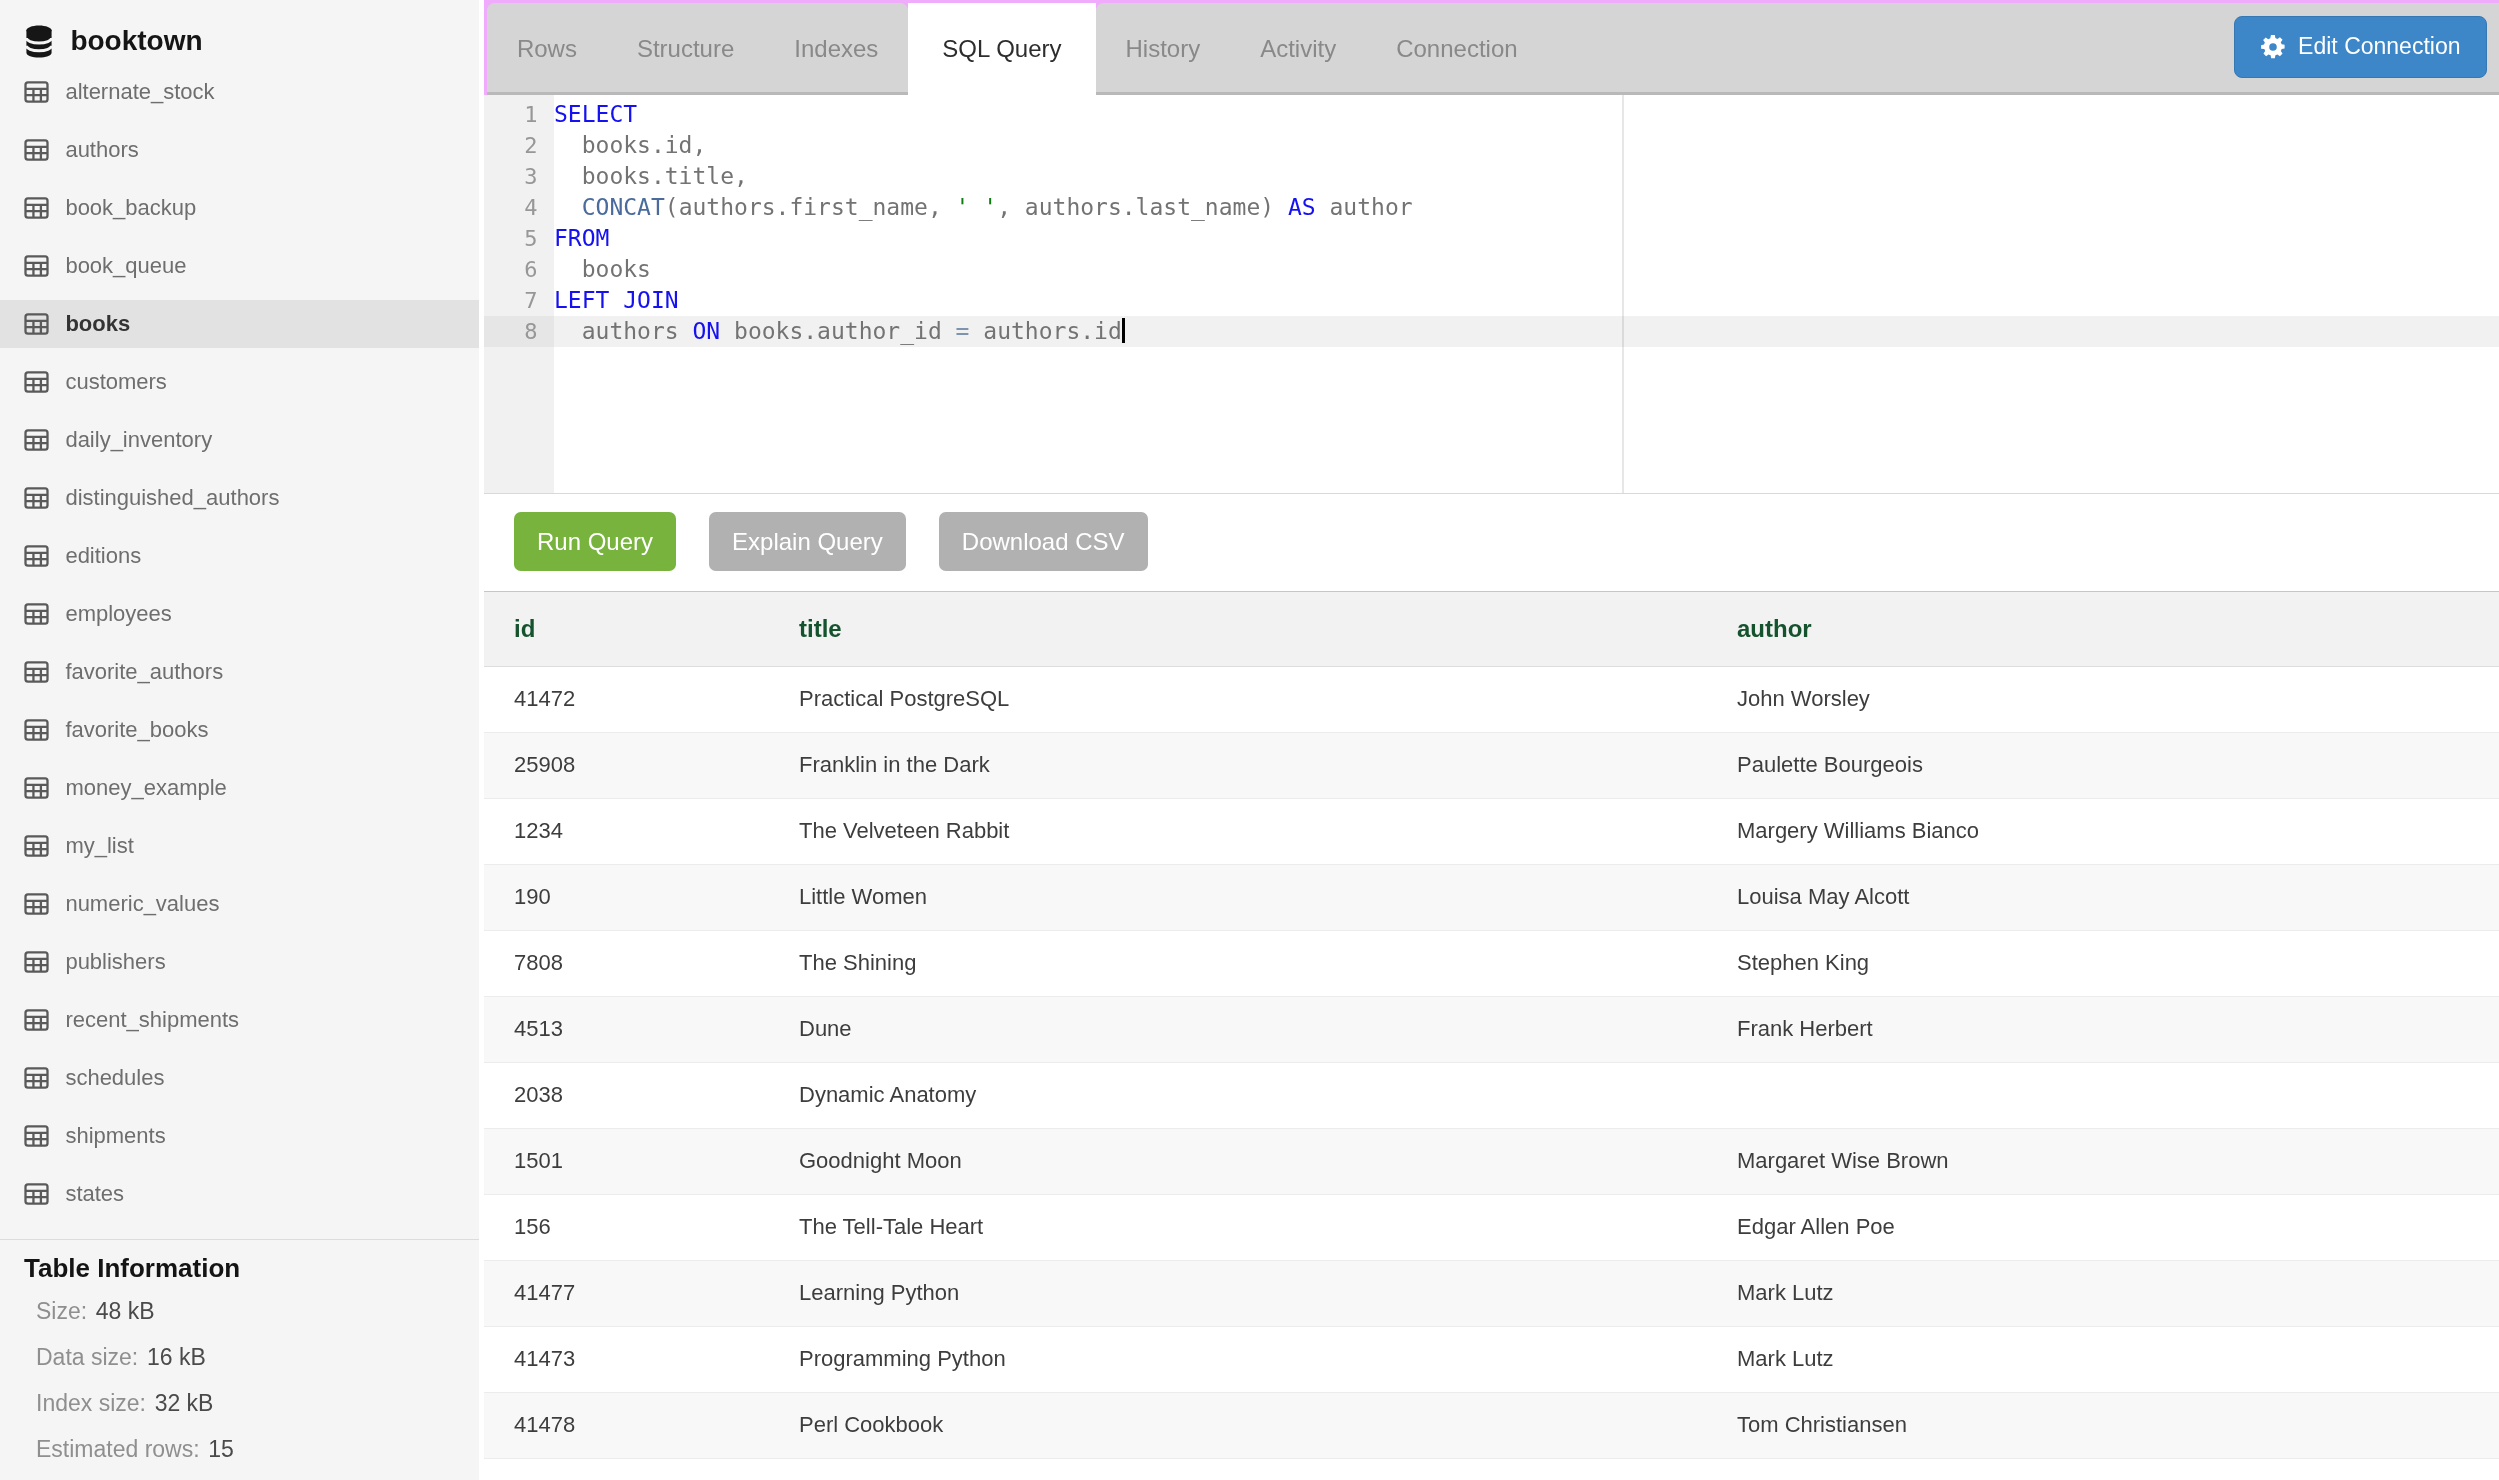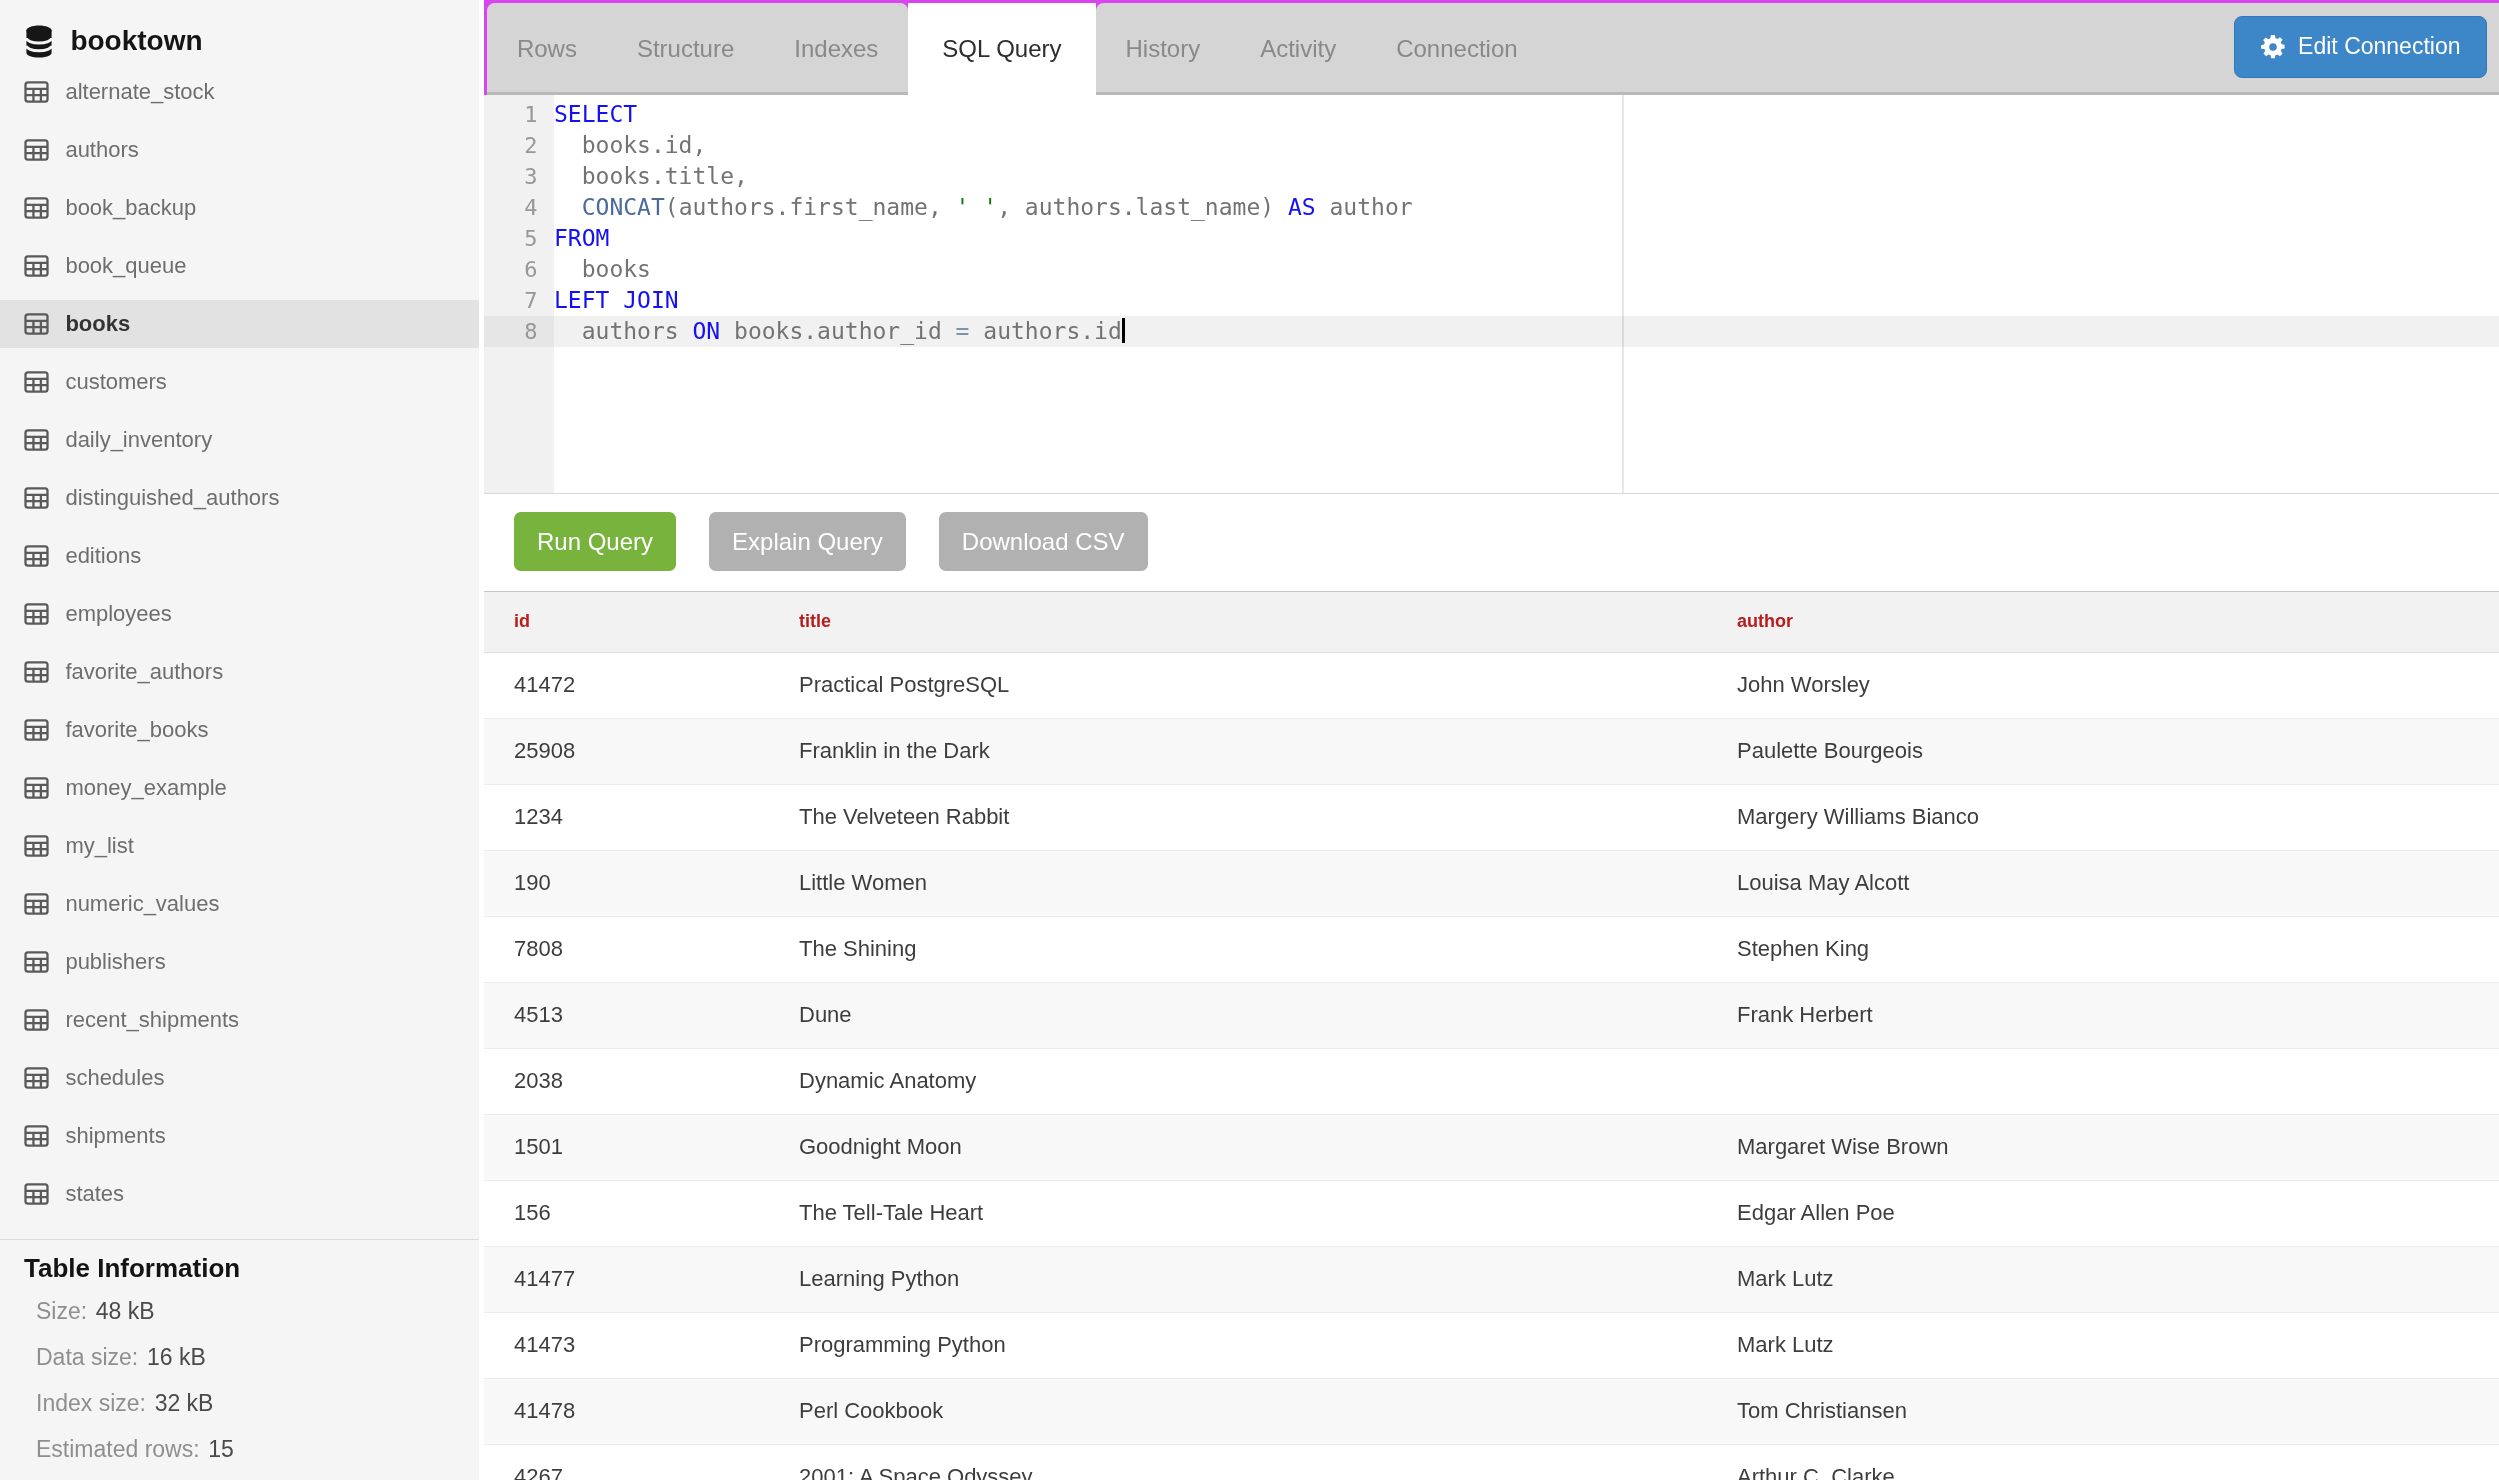--- a/index.html
+++ b/index.html
@@ -21,21 +21,21 @@
   .ti-divider { height:1px; background:#dcdcdc; margin-top:15.5px; flex:none; }
   .ti-title { font-size:26px; font-weight:bold; color:#141414; margin:12.6px 0 0 24px; line-height:32px; }
   .ti-rows { margin-top:13.5px; }
   .ti-row { height:46px; display:flex; align-items:flex-start; padding-left:36px; font-size:23px; color:#8f8f8f; }
   .ti-row .val { color:#4a4a4a; margin-left:8.7px; }
 
   
   .main { flex:1; min-width:0; display:flex; flex-direction:column; background:#fff; }
 
   
-  .tabbar { flex:none; height:95px; background:#d946ef; display:flex; align-items:stretch;
+  .tabbar { flex:none; height:95px; background:#f0abfc; display:flex; align-items:stretch;
     padding:2.9px 0 0 2.9px; position:relative; }
   .tabgroup { background:#d5d5d5; display:flex; box-shadow:inset 0 -2.9px 0 #b9b9b9; }
   .tabgroup.first { border-radius:7.7px 7.7px 0 0; }
   .tabgroup.second { border-radius:7.7px 0 0 0; flex:1; }
   .tab { display:flex; align-items:center; padding:0 30px; font-size:24px; color:#898989; cursor:pointer; }
   .tab.active { background:#fff; color:#2d2d2d; padding:0 34px; }
   .edit-conn { position:absolute; right:13.5px; top:15.5px; height:62px; display:flex; align-items:center;
     gap:12.6px; background:#3d86c8; border:1px solid #3678b4; border-radius:8px; color:#fff;
     font-size:23px; padding:0 25px; font-family:inherit; cursor:pointer; }
 
@@ -62,22 +62,22 @@
   
   .actions { flex:none; margin:18.4px 0 0 30px; display:flex; gap:33px; }
   .btn { height:59px; border:none; border-radius:6.8px; color:#fff; font-size:24px;
     padding:0 23px; font-family:inherit; cursor:pointer; }
   .btn.run  { background:#78b33e;text-align:right; }
   .btn.gray { background:#b1b1b1; }
 
   
   .results { flex:1; margin-top:19.3px; overflow:hidden; }
   .thead, .tr { display:grid; grid-template-columns:285px 938px 1fr; align-items:center; }
-  .thead { height:62px; background:#f2f2f2; border-top:1.9px solid #c6c6c6; border-bottom:1px solid #dddddd;
-    color:#b91c1c; font-weight:bold; font-size:18px; }
+  .thead { height:76px; background:#f2f2f2; border-top:1.9px solid #c6c6c6; border-bottom:1px solid #dddddd;
+    color:#14532d; font-weight:bold; font-size:24px; }
   .th, .td { padding-left:30px; overflow:hidden; white-space:nowrap; }
   .tr { height:66px; font-size:22px; color:#3d3d3d; border-bottom:1px solid #ececec; background:#fff; }
   .tr.alt { background:#f8f8f8; }
 </style>
 </head>
 <body>
 
 <div class="app">
 
   <aside class="sidebar">

